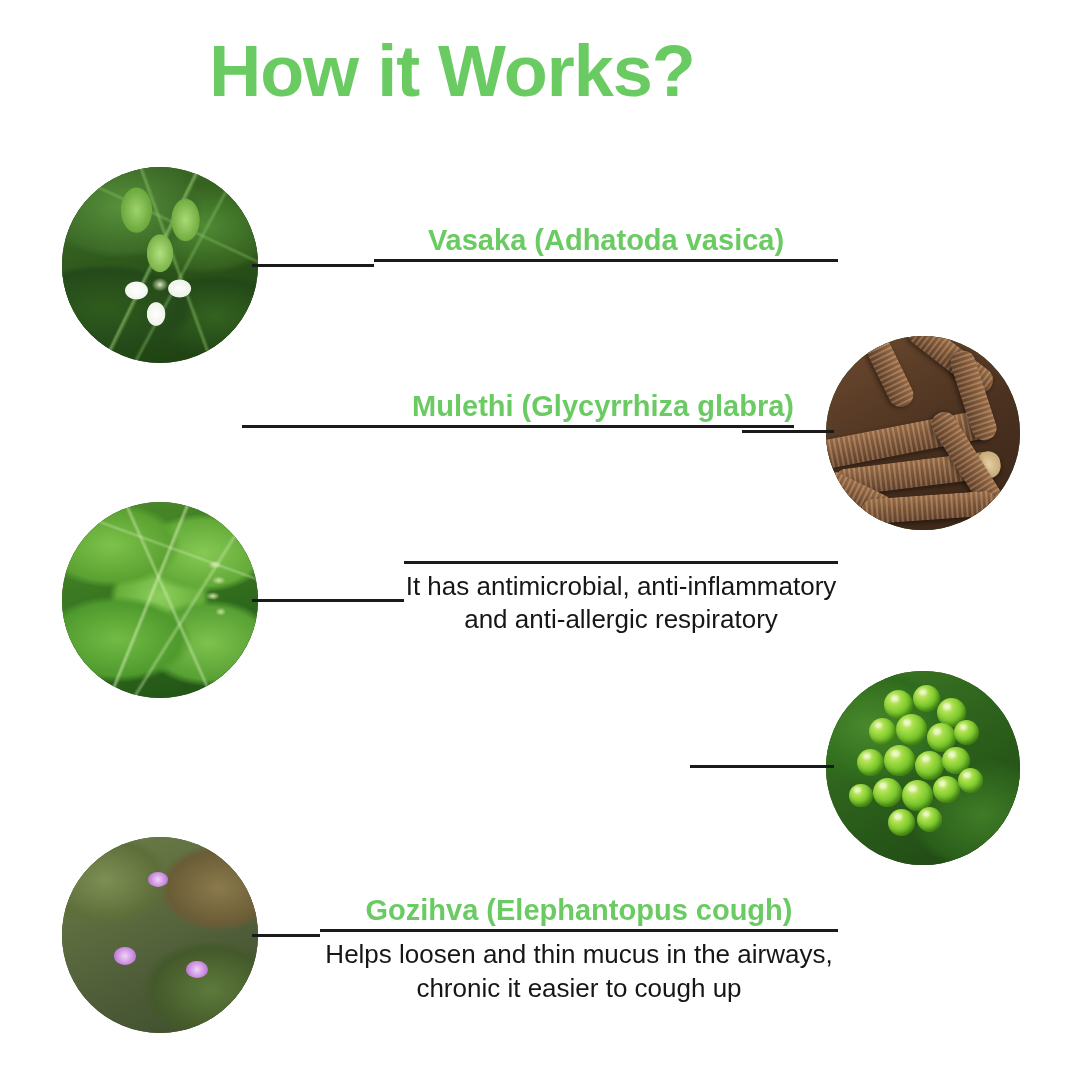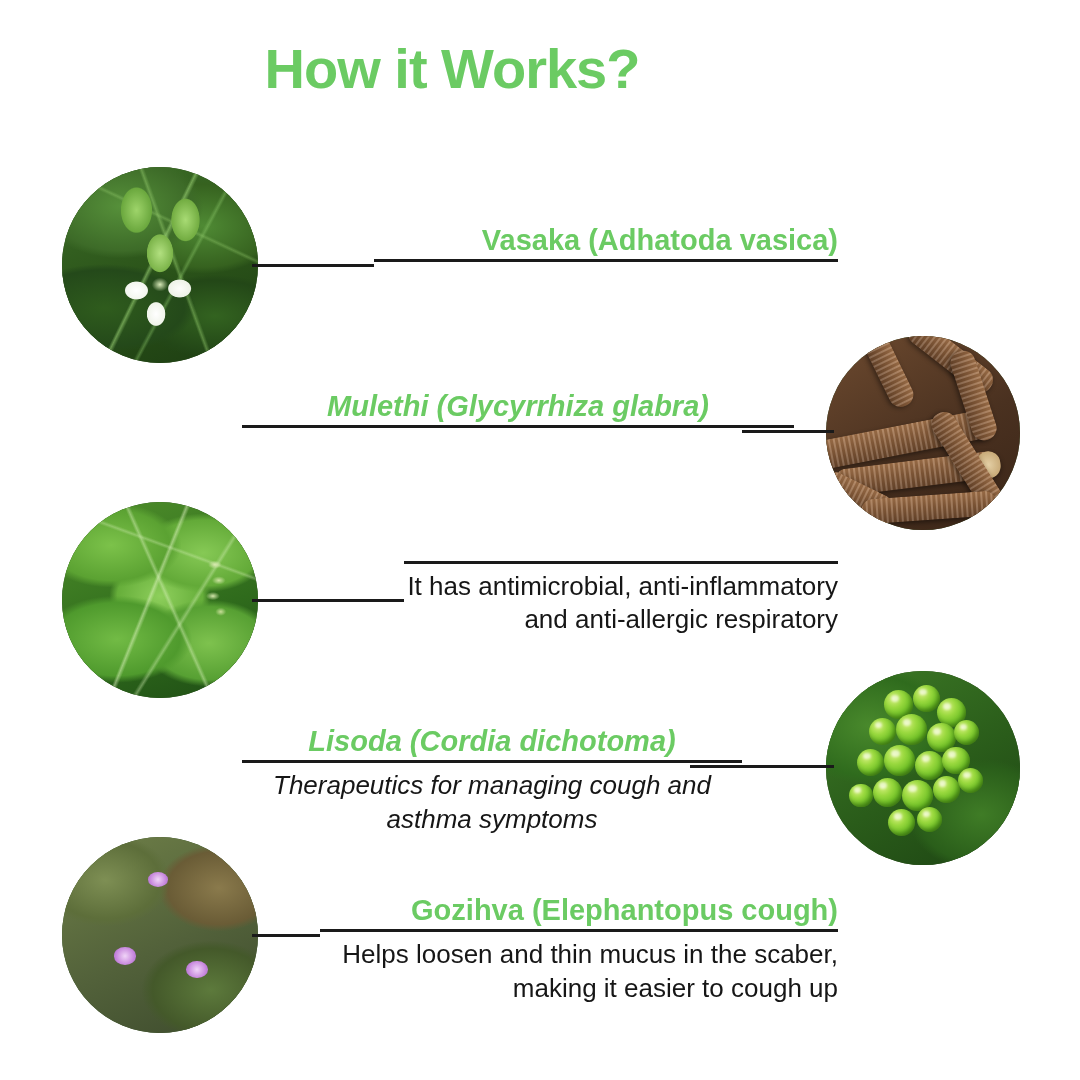--- a/index.html
+++ b/index.html
@@ -5,23 +5,23 @@
   * { box-sizing: border-box; margin: 0; padding: 0; }
   html, body {
     width: 1080px; height: 1080px;
     background: #ffffff;
     font-family: "Liberation Sans", sans-serif;
     overflow: hidden;
   }
   .page { position: relative; width: 1080px; height: 1080px; background: #fff; }
 
   .title {
-    position: absolute; top: 38px; left: 0; width: 904px;
+    position: absolute; top: 32px; left: 0; width: 904px;
     text-align: center;
-    font-size: 56px; font-weight: bold;
+    font-size: 72px; font-weight: bold;
     color: #6bcb63;
     letter-spacing: -1px;
     line-height: 1.1;
   }
 
   
   .photo {
     position: absolute;
     border-radius: 50%;
     overflow: hidden;
@@ -148,22 +148,22 @@
     font-size: 29px; font-weight: bold; color: #6bcb63;
     line-height: 1.15; white-space: nowrap;
   }
   .entry .rule {
     height: 3px; background: #1a1a1a; margin-top: 2px;
   }
   .entry .desc {
     font-size: 26px; color: #161616; line-height: 1.28; margin-top: 6px;
     font-weight: normal;
   }
-  .entry.right-al { text-align: right; }
-  .entry.left-al  { text-align: center; font-style: italic; }
+  .entry.right-al { text-align: center; }
+  .entry.left-al  { text-align: right; }
 
   
   .connector { position: absolute; height: 3px; background: #1a1a1a; }
 </style>
 </head>
 <body>
 
 <div class="page">
 
   <div class="title">How it Works?</div>
@@ -223,25 +223,20 @@
     <div class="berry" style="left:60%; top:39%; width:14%; height:14%;"></div>
     <div class="berry" style="left:24%; top:55%; width:15%; height:15%;"></div>
     <div class="berry" style="left:39%; top:56%; width:16%; height:16%;"></div>
     <div class="berry" style="left:55%; top:54%; width:14%; height:14%;"></div>
     <div class="berry" style="left:68%; top:50%; width:13%; height:13%;"></div>
     <div class="berry" style="left:32%; top:71%; width:14%; height:14%;"></div>
     <div class="berry" style="left:47%; top:70%; width:13%; height:13%;"></div>
     <div class="berry" style="left:12%; top:58%; width:12%; height:12%;"></div>
   </div>
   <div class="connector" style="left:690px; top:765px; width:144px;"></div>
-  <div class="entry left-al" style="left:242px; top:725px; width:500px;">
-    <div class="name">Lisoda (Cordia dichotoma)</div>
-    <div class="rule"></div>
-    <div class="desc">Therapeutics for managing cough and asthma symptoms</div>
-  </div>
 
   <div class="photo gozihva" style="left:62px; top:837px; width:196px; height:196px;">
     <div class="layer gozihva-bg"></div>
     <div class="bloom" style="left:26%; top:6%; width:46%; height:34%;">
       <i style="transform:rotate(0deg)"></i>
         <i style="transform:rotate(24deg)"></i>
       <i style="transform:rotate(48deg)"></i>
         <i style="transform:rotate(72deg)"></i>
       <i style="transform:rotate(96deg)"></i>
         <i style="transform:rotate(120deg)"></i>
@@ -290,16 +285,16 @@
       <i style="transform:rotate(294deg)"></i>
         <i style="transform:rotate(318deg)"></i>
       <i style="transform:rotate(342deg)"></i>
       <div class="core"></div>
     </div>
   </div>
   <div class="connector" style="left:252px; top:934px; width:68px;"></div>
   <div class="entry right-al" style="left:320px; top:894px; width:518px;">
     <div class="name">Gozihva (Elephantopus cough)</div>
     <div class="rule"></div>
-    <div class="desc">Helps loosen and thin mucus in the scaber, making it easier to cough up</div>
+    <div class="desc">Helps loosen and thin mucus in the airways, chronic it easier to cough up</div>
   </div>
 
 </div>
 
 </body></html>

